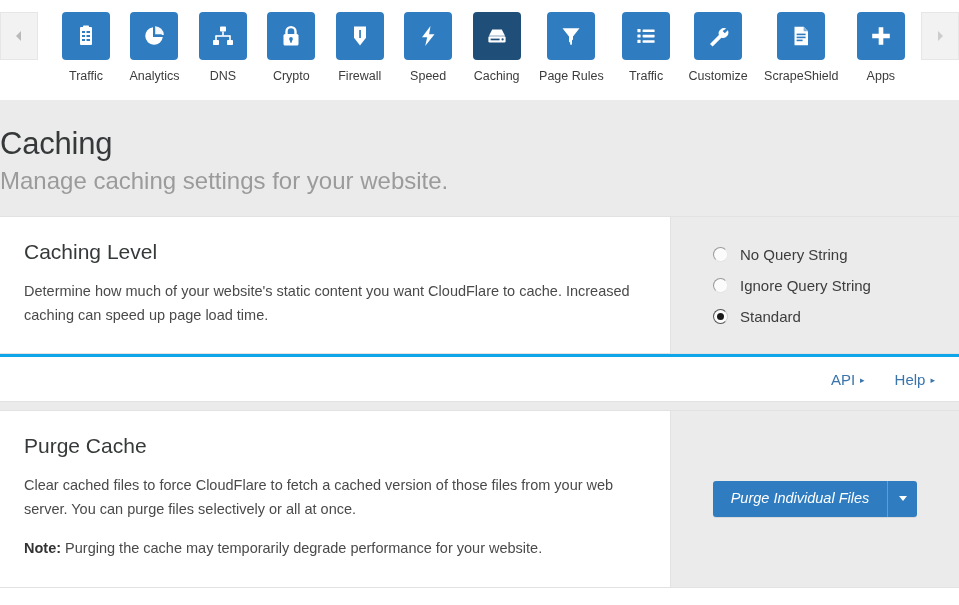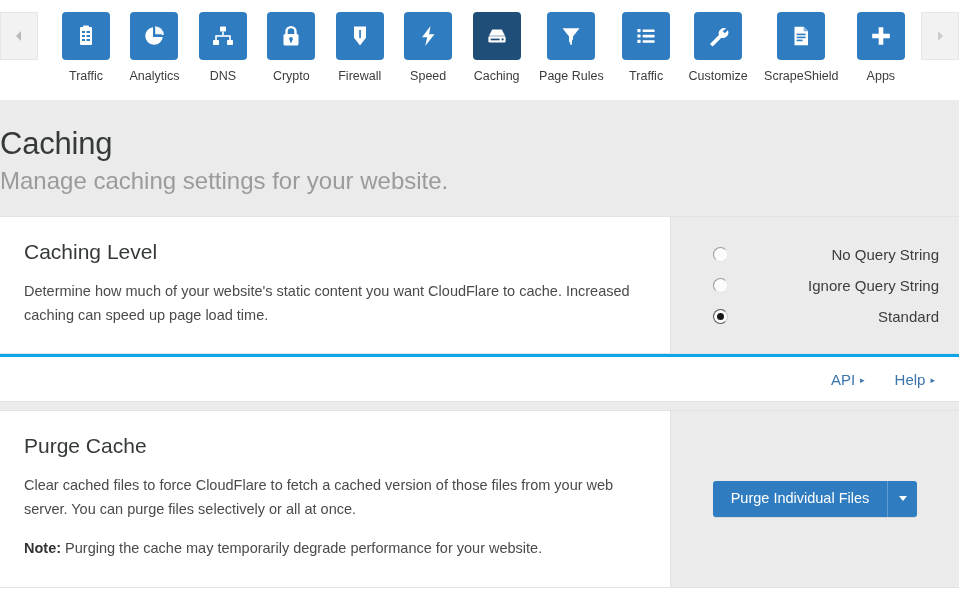--- a/index.html
+++ b/index.html
@@ -132,21 +132,20 @@
   .card-body p + p { margin-top: 16px; }
   .card-body b { font-weight: 700; color: #333; }
 
   
   .radio-group { width: 100%; padding-left: 22px; }
   .radio-row {
     display: flex;
     align-items: center;
     padding: 7px 0;
     cursor: pointer;
-    justify-content: space-between;
   }
   .radio-mark {
     width: 15px;
     height: 15px;
     border-radius: 50%;
     background: #fbfbfb;
     border: 1px solid #9a9a9a;
     border-right-color: #e9e9e9;
     border-bottom-color: #e3e3e3;
     box-shadow: inset -1px -1px 0 rgba(255,255,255,0.9);
@@ -202,20 +201,21 @@
 
   
   .btn-split {
     display: inline-flex;
     align-items: stretch;
     border-radius: 3px;
     overflow: hidden;
     background: #2f7dc0;
     box-shadow: 0 1px 0 rgba(0,0,0,0.08);
     cursor: pointer;
+    font-style: italic;
   }
   .btn-split .btn-main {
     padding: 10px 18px 11px 18px;
     color: #ffffff;
     font-size: 14.5px;
     line-height: 1;
     white-space: nowrap;
   }
   .btn-split .btn-toggle {
     width: 30px;

